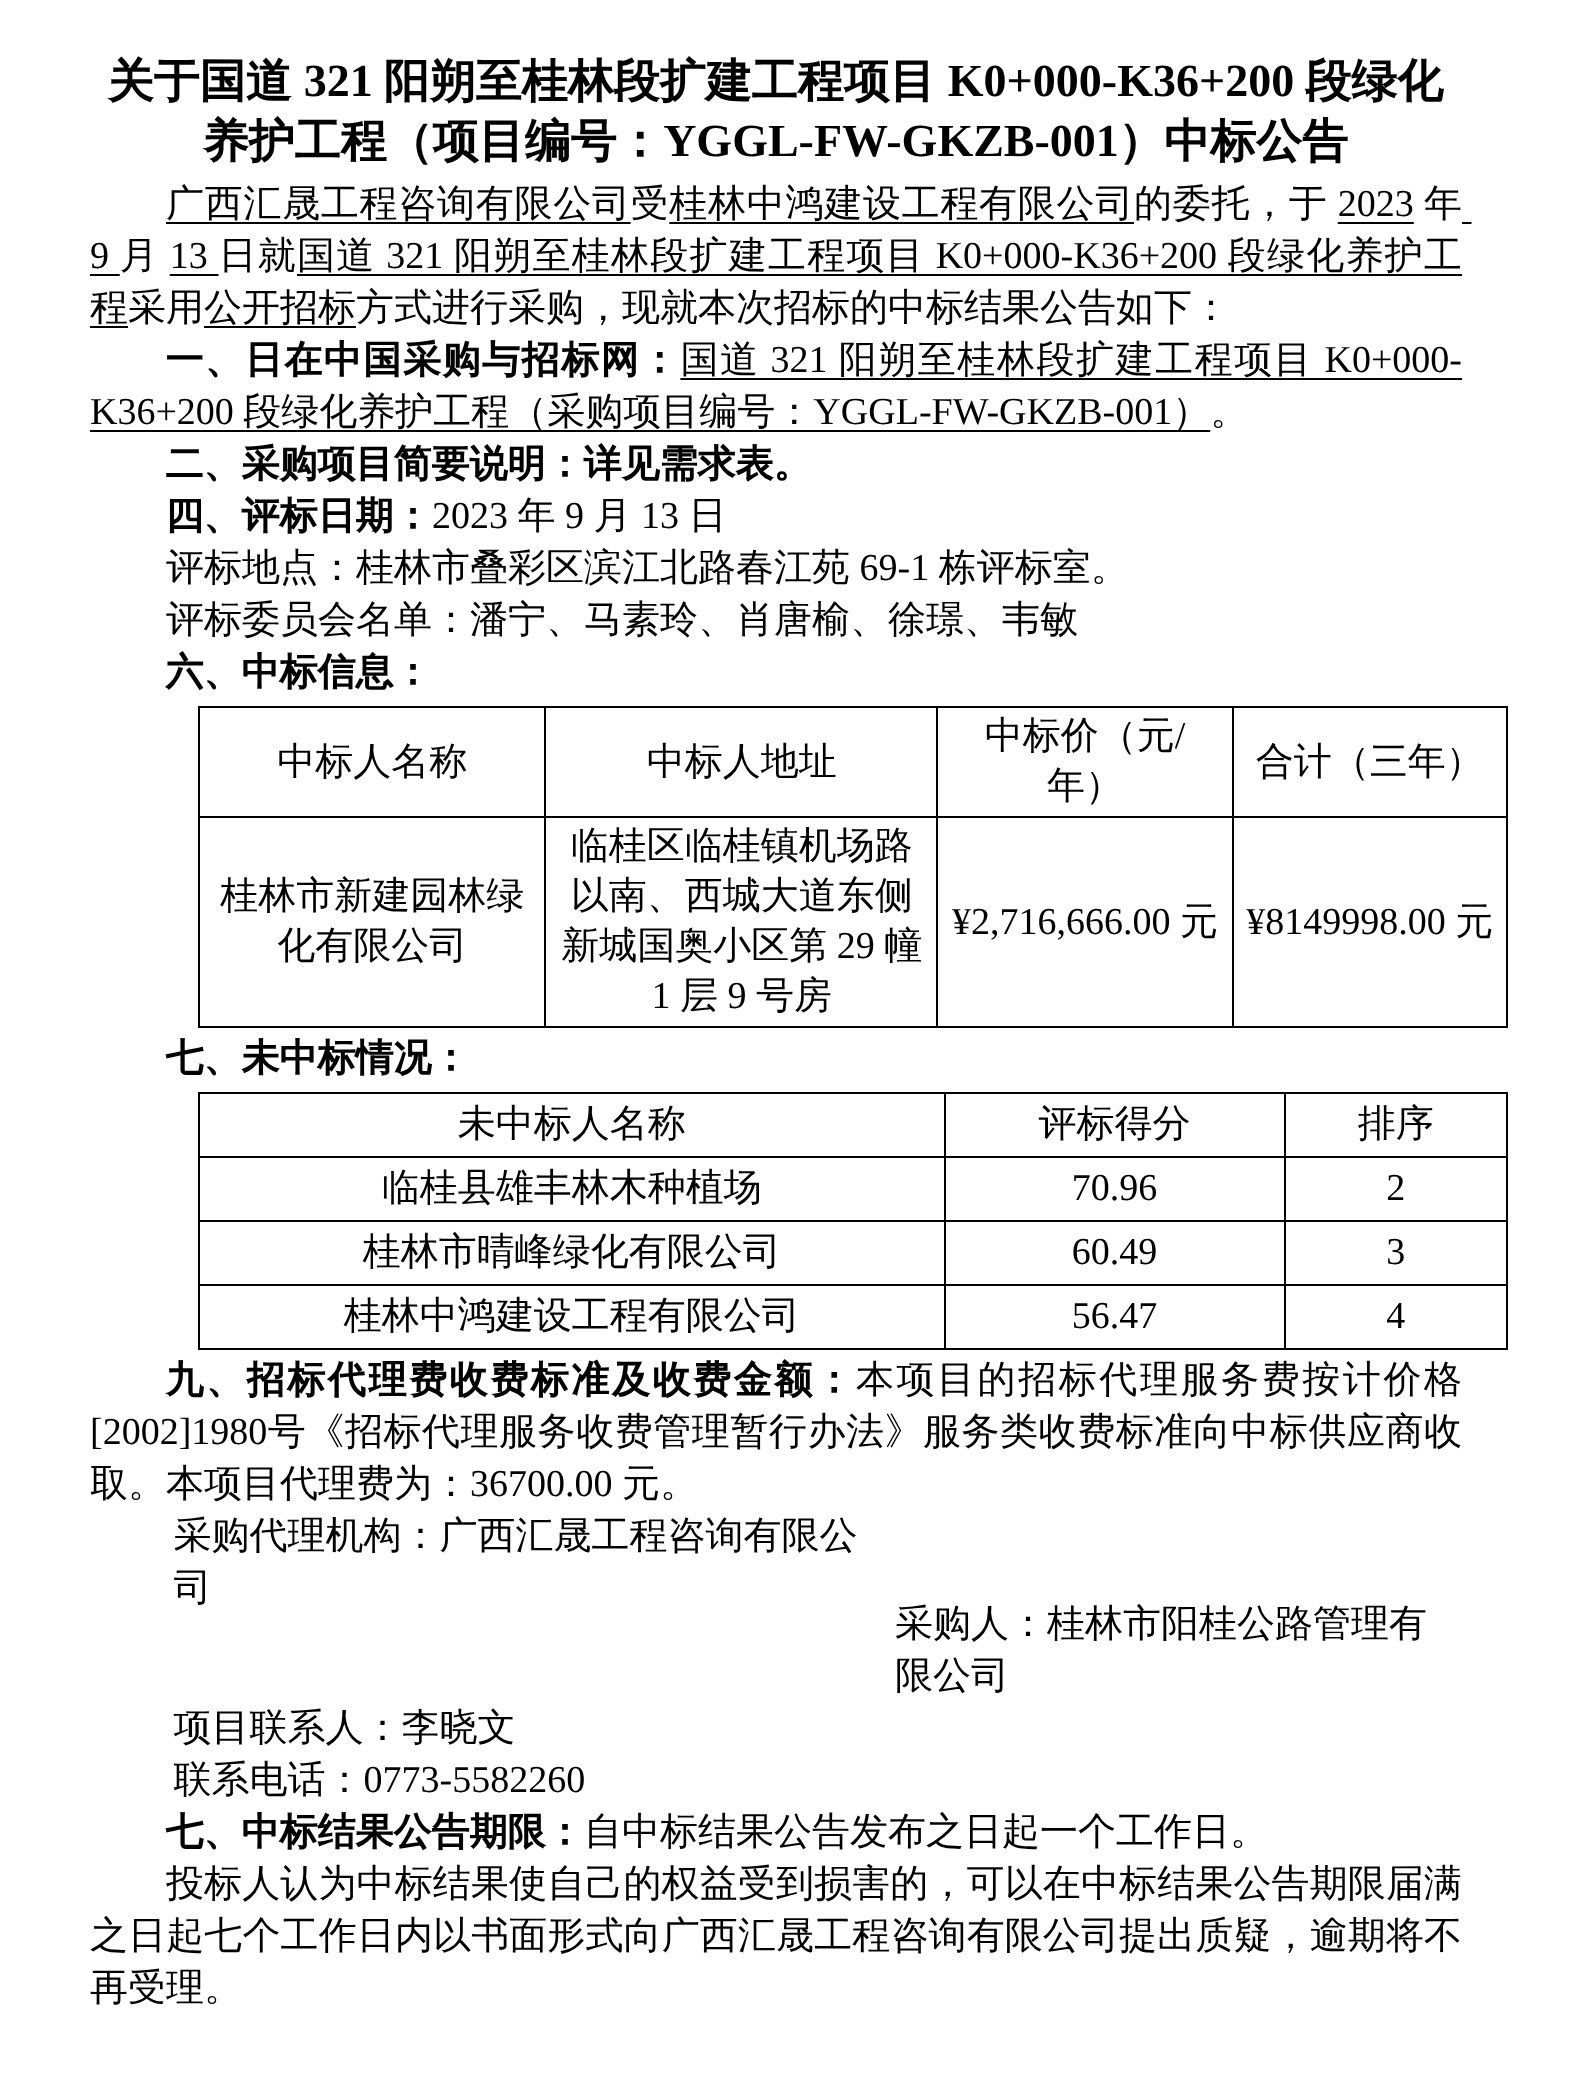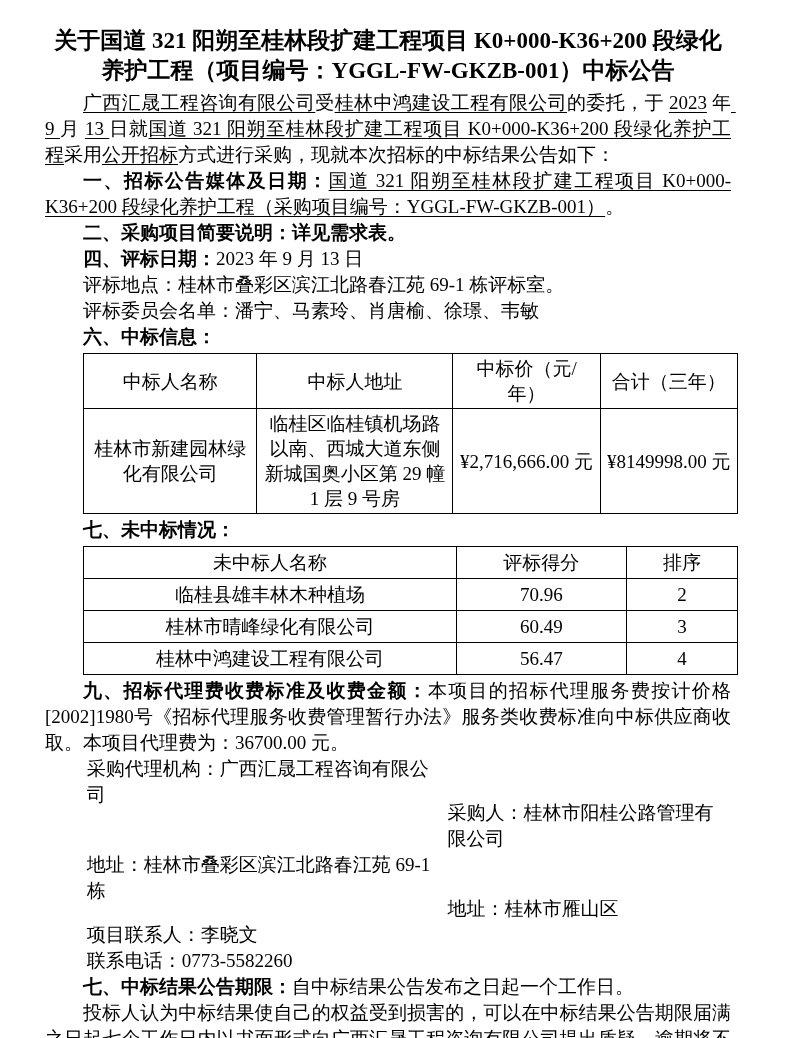--- a/index.html
+++ b/index.html
@@ -12,21 +12,21 @@
   p{margin:0;line-height:26px;text-align:justify;white-space:pre-wrap;}
   .ind{text-indent:2em;}
   .b{font-weight:bold;}
   .u{text-decoration:underline;text-underline-offset:3px;}
   .title{
     font-size:23px;font-weight:bold;text-align:center;line-height:30px;
     white-space:normal;text-indent:0;margin-bottom:4px;
   }
   table{
     border-collapse:collapse;table-layout:fixed;
-    width:655px;margin:3px 0 3px 38px;
+    width:655px;margin:3px 0 3px 54px;
   }
   table,td{border:1.5px solid #000;}
   td{
     text-align:center;vertical-align:middle;padding:2px 4px;
     line-height:25px;font-size:19px;overflow:hidden;
   }
   .t1 .hrow td{height:36px;}
   .t2 td{height:27px;}
   .contact-row{display:flex;padding-left:2.2em;line-height:26px;}
   .contact-row .cl{flex:0 0 56%;white-space:pre-wrap;}
@@ -34,21 +34,21 @@
 </style>
 </head>
 <body>
 
 <div class="page">
 
   <p class="title">关于国道 321 阳朔至桂林段扩建工程项目 K0+000-K36+200 段绿化养护工程（项目编号：YGGL-FW-GKZB-001）中标公告</p>
 
   <p class="ind"><span class="u">广西汇晟工程咨询有限公司</span><span>受</span><span class="u">桂林中鸿建设工程有限公司</span><span>的委托，于 </span><span class="u">2023</span><span> 年</span><span class="u"> 9 </span><span>月 </span><span class="u">13 </span><span>日就</span><span class="u">国道 321 阳朔至桂林段扩建工程项目 K0+000-K36+200 段绿化养护工程</span><span>采用</span><span class="u">公开招标</span><span>方式进行采购，现就本次招标的中标结果公告如下：</span></p>
 
-  <p class="ind"><span class="b">一、招标公告媒体及日期：</span><span class="u">国道 321 阳朔至桂林段扩建工程项目 K0+000-K36+200 段绿化养护工程（采购项目编号：YGGL-FW-GKZB-001）</span><span>。</span></p>
+  <p class="ind"><span class="b">一、日在中国采购与招标网：</span><span class="u">国道 321 阳朔至桂林段扩建工程项目 K0+000-K36+200 段绿化养护工程（采购项目编号：YGGL-FW-GKZB-001）</span><span>。</span></p>
 
   <p class="ind"><span class="b">二、采购项目简要说明：详见需求表。</span></p>
 
 
   <p class="ind"><span class="b">四、评标日期：</span><span>2023 年 9 月 13 日</span></p>
   <p class="ind">评标地点：桂林市叠彩区滨江北路春江苑 69-1 栋评标室。</p>
   <p class="ind">评标委员会名单：潘宁、马素玲、肖唐榆、徐璟、韦敏</p>
 
 
   <p class="ind"><span class="b">六、中标信息：</span></p>
@@ -109,24 +109,20 @@
     </table>
 
   <p class="ind"><span class="b">九、招标代理费收费标准及收费金额：</span><span>本项目的招标代理服务费按计价格[2002]1980号《招标代理服务收费管理暂行办法》服务类收费标准向中标供应商收取。本项目代理费为：36700.00 元。</span></p>
 
 
   <div class="contact-row">
     <span class="cl">采购代理机构：广西汇晟工程咨询有限公司</span>
     <span class="cr">采购人：桂林市阳桂公路管理有限公司</span>
   </div>
   <div class="contact-row">
-    <span class="cl">地址：桂林市叠彩区滨江北路春江苑 69-1 栋</span>
-    <span class="cr">地址：桂林市雁山区</span>
-  </div>
-  <div class="contact-row">
     <span class="cl">项目联系人：李晓文</span>
   </div>
   <div class="contact-row">
     <span class="cl">联系电话：0773-5582260</span>
   </div>
 
   <p class="ind"><span class="b">七、中标结果公告期限：</span><span>自中标结果公告发布之日起一个工作日。</span></p>
 
   <p class="ind">投标人认为中标结果使自己的权益受到损害的，可以在中标结果公告期限届满之日起七个工作日内以书面形式向广西汇晟工程咨询有限公司提出质疑，逾期将不再受理。</p>
 

